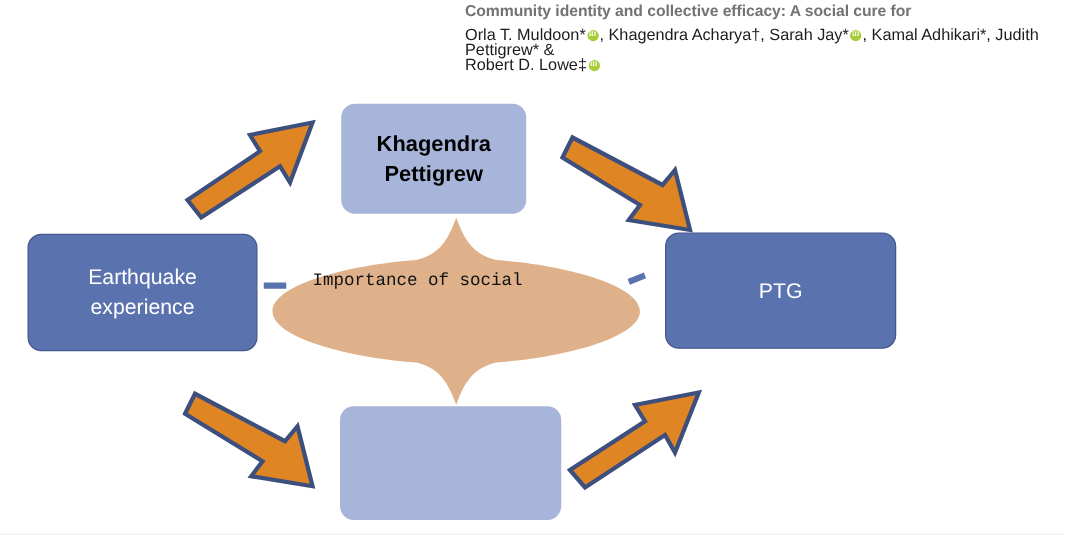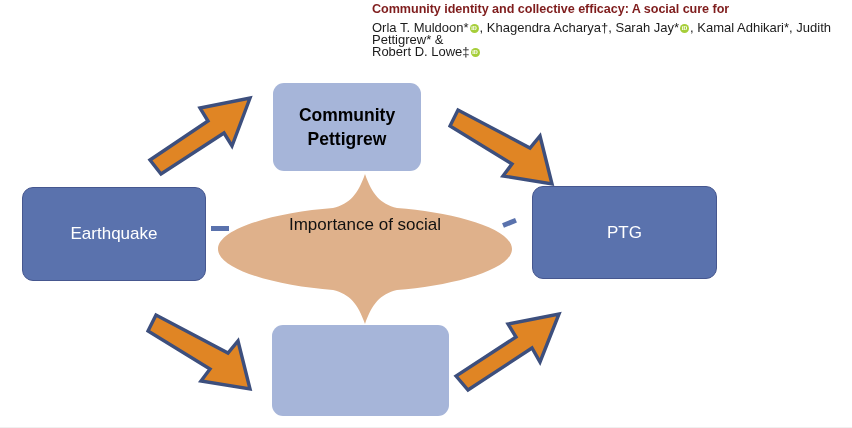--- a/index.html
+++ b/index.html
@@ -15,21 +15,21 @@
     content:"";position:absolute;left:0;bottom:0;width:852px;height:1px;
     background:#f0f0f0;
   }
 
   
   .paper-header{
     position:absolute;left:372px;top:2px;width:474px;
   }
   .paper-title{
     font-size:12.6px;font-weight:bold;line-height:15.2px;
-    color:#7f1d1d;letter-spacing:-0.05px;
+    color:#737373;letter-spacing:-0.05px;
     margin:0;
   }
   .paper-authors{
     font-size:13px;line-height:12px;color:#1c1c1c;
     margin:5px 0 0 0;
   }
   .orcid{
     display:inline-block;width:9px;height:9px;border-radius:50%;
     background:#a6ce39;vertical-align:-1px;position:relative;
     margin:0 1px;
@@ -74,22 +74,22 @@
   
   #center-callout{
     position:absolute;left:212px;top:168px;width:306px;height:162px;
   }
   #center-callout svg{display:block;width:306px;height:162px;}
   #center-callout .calloutText{
     position:absolute;left:0;top:0;width:306px;height:162px;
     display:flex;align-items:center;justify-content:center;
   }
   #center-callout .calloutText span{
-    display:block;width:230px;text-align:center;
-    font-size:17px;line-height:24px;color:#111111;
+    display:block;width:230px;
+    font-size:14px;line-height:24px;color:#111111;font-family:Liberation Mono, monospace;
   }
 
   
   .arrow{position:absolute;}
   .arrow svg{display:block;}
   #arrow-eq-to-ce{left:146px;top:88px;width:114px;height:90px;}
   #arrow-ce-to-ptg{left:448px;top:104px;width:112px;height:92px;}
   #arrow-eq-to-ci{left:146px;top:311px;width:114px;height:90px;}
   #arrow-ci-to-ptg{left:452px;top:306px;width:118px;height:92px;}
 
@@ -156,26 +156,27 @@
       <span>
         <span>Importance of social</span><br>
         <br>
       </span>
     </div>
   </div>
 
   <div class="node node-dark" id="node-earthquake">
     <span class="label">
       <span>Earthquake</span><br>
+      <span>experience</span>
     </span>
   </div>
 
   <div class="node node-light" id="node-collective-efficacy">
     <span class="label">
-      <span>Community</span><br>
+      <span>Khagendra</span><br>
       <span>Pettigrew</span>
     </span>
   </div>
 
   <div class="node node-light" id="node-community-identification">
     <span class="label">
       <br>
     </span>
   </div>
 

